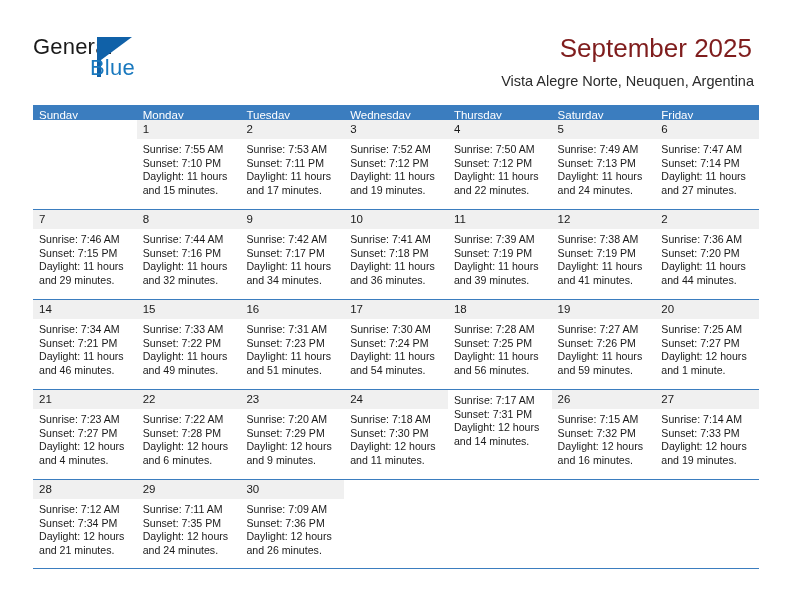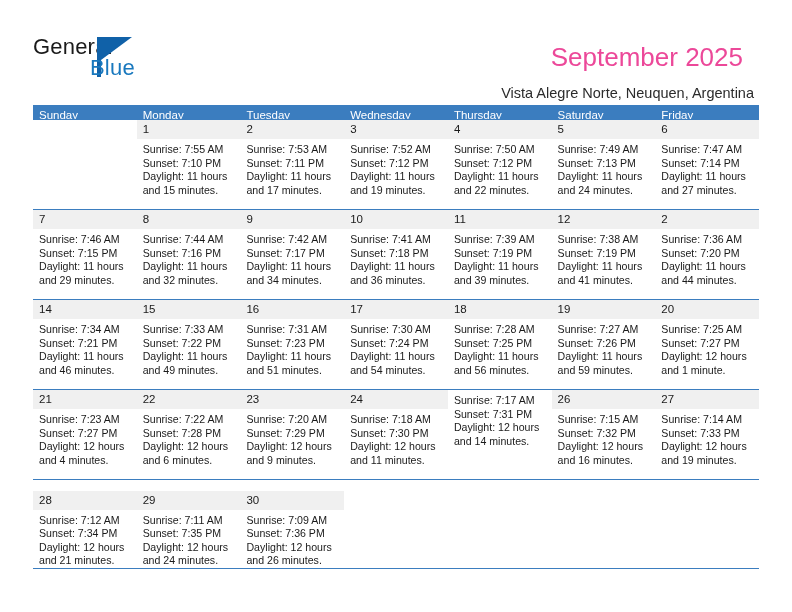--- a/index.html
+++ b/index.html
@@ -79,25 +79,25 @@
   }
 
   .title-block {
     position: absolute;
     right: 38px;
     top: 30px;
     text-align: right;
   }
   .cal-title {
     font-size: 26px;
-    color: #ec4899;
+    color: #7f1d1d;
     line-height: 32px;
     white-space: nowrap;
     font-weight: normal;
-    margin: 11px;
+    margin: 2px;
   }
   .cal-subtitle {
     margin: 8px 0 0 0;
     font-size: 14.5px;
     color: #2b2b2b;
     line-height: 18px;
     white-space: nowrap;
     font-weight: normal;
   }
 
@@ -124,21 +124,20 @@
     overflow: hidden;
   }
 
   .week-row {
     display: flex;
     border-top: 1px solid #3b7dbf;
     height: 90px;
   }
   .week-row.last {
     border-bottom: 1px solid #3b7dbf;
-    align-items: flex-end;
   }
 
   .day-cell {
     flex: 1 1 0;
     position: relative;
     background: #ffffff;
     overflow: hidden;
   }
   .day-num {
     height: 19px;

